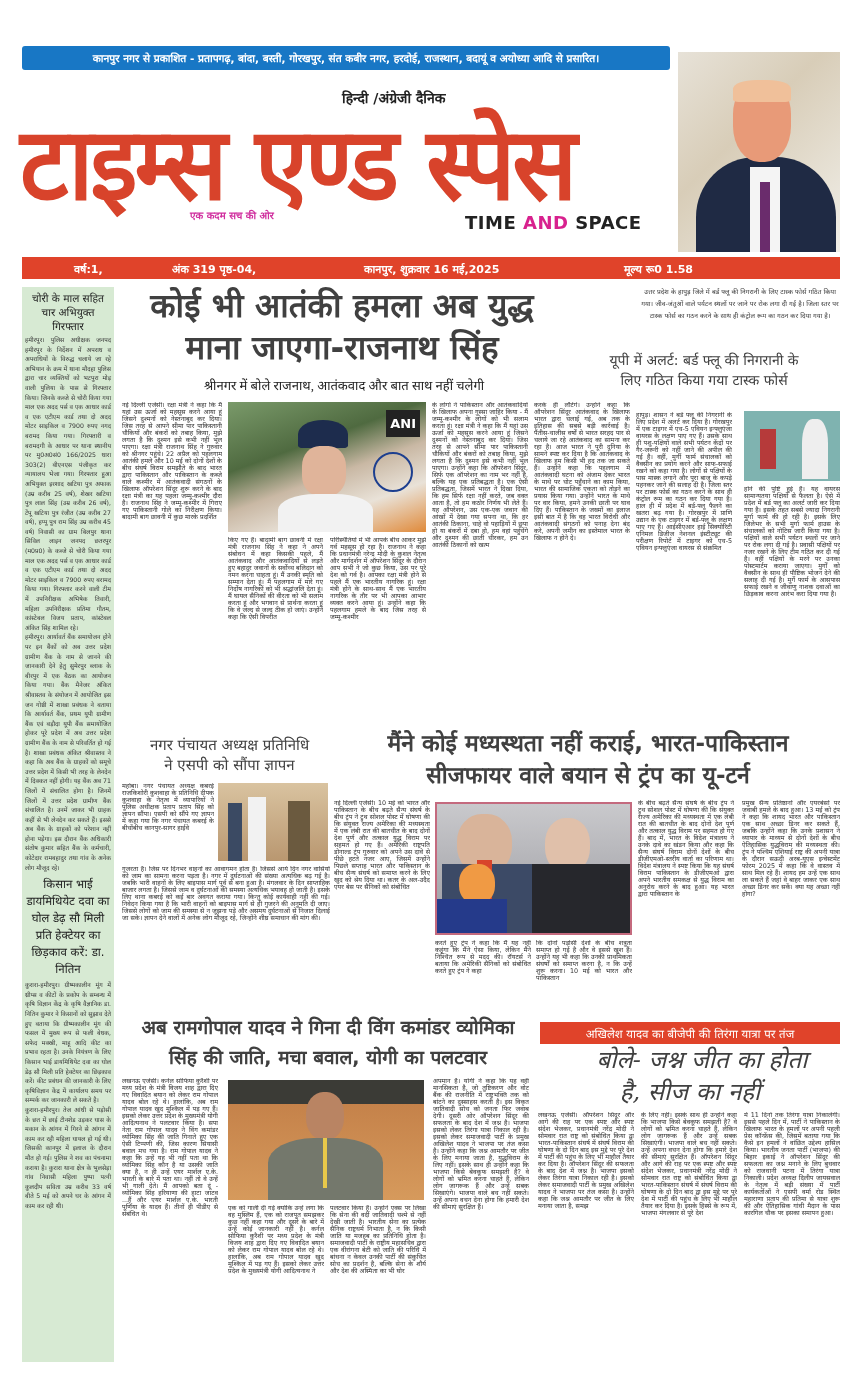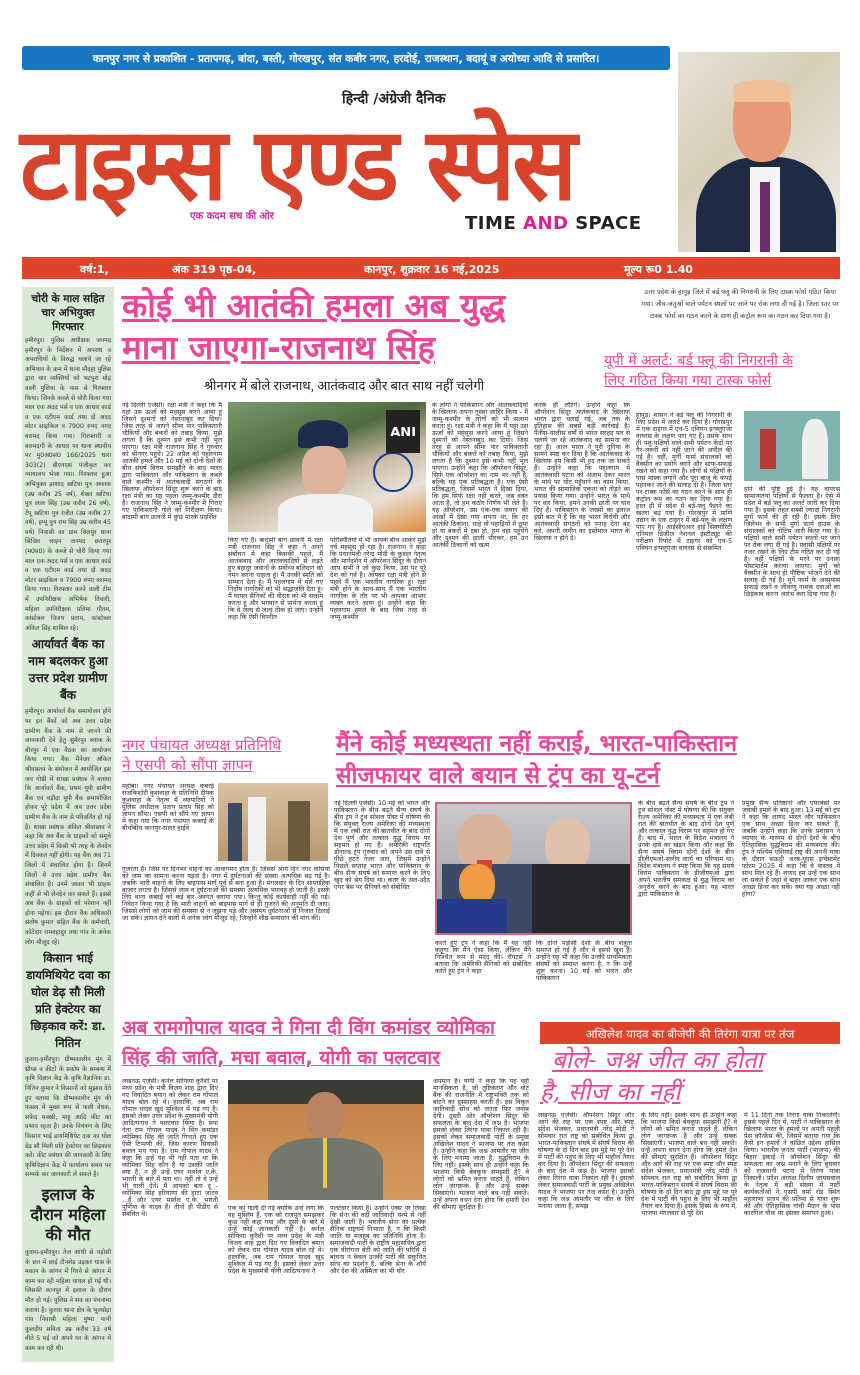--- a/index.html
+++ b/index.html
@@ -16,64 +16,62 @@
   .header-photo .suit { position: absolute; left: 18px; bottom: 0; width: 140px; height: 95px; background: #1f2a44; border-radius: 60px 60px 0 0; }
   .header-photo .shirt { position: absolute; left: 72px; bottom: 0; width: 30px; height: 85px; background: #f4f4f4; }
   .header-photo .tie { position: absolute; left: 82px; bottom: 0; width: 10px; height: 70px; background: #6a2c6c; }
   .header-photo .face { position: absolute; left: 55px; top: 30px; width: 58px; height: 80px; background: #e89a78; border-radius: 40% 40% 45% 45%; }
   .header-photo .hair { position: absolute; left: 55px; top: 28px; width: 58px; height: 22px; background: #f0c09a; border-radius: 40% 40% 10% 10%; }
 
   .infobar { position: absolute; left: 22px; top: 257px; width: 818px; height: 22px; background: #e0432a; color: #fff; font-weight: bold; font-size: 11px; display: flex; align-items: center; }
   .infobar span { position: absolute; }
 
   .sidebar { position: absolute; left: 22px; top: 287px; width: 92px; height: 1075px; background: #d7ead3; padding: 2px 3px; overflow: hidden; }
-  .sb-head { font-size: 10.5px; font-weight: bold; text-align: center; line-height: 14px; color: #222; margin: 2px 0; }
+  .sb-head { font-size: 10.5px; font-weight: normal; text-align: center; line-height: 14px; color: #222; margin: 2px 0; }
   .sb-head.big { font-size: 16px; line-height: 20px; }
   .sb-body { font-size: 6.2px; line-height: 9.6px; text-align: justify; color: #333; }
 
-  .h1 { position: absolute; font-weight: 900; color: #ec4899; text-align: left; line-height: 1.2; white-space: nowrap; text-decoration: underline; }
+  .h1 { position: absolute; font-weight: 900; color: #404040; text-align: center; line-height: 1.2; white-space: nowrap; }
   .subhead { position: absolute; font-size: 13px; color: #222; text-align: center; white-space: nowrap; }
   .col { position: absolute; font-size: 6.4px; line-height: 7px; text-align: justify; color: #333; overflow: hidden; }
 
   .photo { position: absolute; overflow: hidden; }
-  .ani { position: absolute; right: 6px; top: 8px; background: #222; color: #fff; font-weight: bold; font-size: 13px; padding: 14px 4px; }
+  .ani { position: absolute; right: 6px; top: 8px; background: #222; color: #fff; font-weight: bold; font-size: 13px; padding: 6px 4px; }
 
   .red-strip { position: absolute; left: 540px; top: 1022px; width: 300px; height: 22px; background: #e0432a; color: #fff; font-size: 11.5px; display: flex; align-items: center; justify-content: center; }
 </style>
 </head>
 <body>
 
 <div class="banner">कानपुर नगर से प्रकाशित - प्रतापगढ़, बांदा, बस्ती, गोरखपुर, संत कबीर नगर, हरदोई, राजस्थान, बदायूं व अयोध्या आदि से प्रसारित।</div>
 <div class="lang">हिन्दी /अंग्रेजी दैनिक</div>
 <div class="masthead">टाइम्स एण्ड स्पेस</div>
 <div class="tagline">एक कदम सच की ओर</div>
 <div class="eng-title"><span>TIME </span><span class="accent">AND</span><span> SPACE</span></div>
 <div class="header-photo">
   <div class="suit"></div>
   <div class="shirt"></div>
   <div class="tie"></div>
   <div class="face"></div>
   <div class="hair"></div>
 </div>
 
 <div class="infobar">
-  <span style="left:58px">वर्ष:1,</span>
+  <span style="left:52px">वर्ष:1,</span>
   <span style="left:150px">अंक 319 पृष्ठ-04,</span>
   <span style="left:342px">कानपुर, शुक्रवार 16 मई,2025</span>
-  <span style="left:602px">मूल्य रू0 1.40</span>
+  <span style="left:602px">मूल्य रू0 1.58</span>
 </div>
 
 <div class="sidebar">
   <div class="sb-head">चोरी के माल सहित चार अभियुक्त गिरफ्तार</div>
   <div class="sb-body">हमीरपुर। पुलिस अधीक्षक जनपद हमीरपुर के निर्देशन में अपराध व अपराधियों के विरुद्ध चलाये जा रहे अभियान के क्रम में थाना मौदहा पुलिस द्वारा चार व्यक्तियों को भटपुरा मोड़ वाली पुलिया के पास से गिरफ्तार किया। जिनके कब्जे से चोरी किया गया माल एक अदद पर्स व एक आधार कार्ड व एक एटीएम कार्ड तथा दो अदद मोटर साइकिल व 7900 रुपए नगद बरामद किया गया। गिरफ्तारी व बरामदगी के आधार पर थाना स्थानीय पर मु0अ0सं0 166/2025 धारा 303(2) बीएनएस पंजीकृत कर न्यायालय भेजा गया। गिरफ्तार हुआ अभियुक्त इरशाद खटिया पुत्र अफाक (उम्र करीब 25 वर्ष), शेखर खटिया पुत्र लाल सिंह (उम्र करीब 26 वर्ष), टेंपू खटिया पुत्र रंजीत (उम्र करीब 27 वर्ष), हप्पू पुत्र राम सिंह उम्र करीब 45 वर्ष) निवासी का ग्राम बिलपुर थाना सिविल लाइन जनपद छतरपुर (म0प्र0) के कब्जे से चोरी किया गया माल एक अदद पर्स व एक आधार कार्ड व एक एटीएम कार्ड तथा दो अदद मोटर साइकिल व 7900 रुपए बरामद किया गया। गिरफ्तार करने वाली टीम में उपनिरीक्षक अभिषेक तिवारी, महिला उपनिरीक्षक प्रतिमा गौतम, कांस्टेबल विजय प्रताप, कांस्टेबल अंकित सिंह शामिल रहे।</div>
-  <div class="sb-head" style="font-size:12px;line-height:17px;margin-top:4px">आर्यावर्त बैंक का नाम बदलकर हुआ उत्तर प्रदेश ग्रामीण बैंक</div>
   <div class="sb-body">हमीरपुर। आर्यावर्त बैंक समायोजन होने पर इन बैंकों को अब उत्तर प्रदेश ग्रामीण बैंक के नाम से जानने की जानकारी देने हेतु सुमेरपुर ब्लाक के बीरपुर में एक बैठक का आयोजन किया गया। बैंक मैनेजर अंकित श्रीवास्तव के संयोजन में आयोजित इस जन गोष्ठी में शाखा प्रबंधक ने बताया कि आर्यावर्त बैंक, प्रथम यूपी ग्रामीण बैंक एवं बड़ौदा यूपी बैंक समायोजित होकर पूरे प्रदेश में अब उत्तर प्रदेश ग्रामीण बैंक के नाम से परिवर्तित हो गई है। शाखा प्रबंधक अंकित श्रीवास्तव ने कहा कि अब बैंक के ग्राहकों को समूचे उत्तर प्रदेश में किसी भी तरह के लेनदेन में दिक्कत नहीं होगी। यह बैंक अब 71 जिलों में संचालित होगा है। जिनमें जिलों में उत्तर प्रदेश ग्रामीण बैंक संचालित है। उनमें जाकर भी ग्राहक कहीं से भी लेनदेन कर सकते हैं। इससे अब बैंक के ग्राहकों को परेशान नहीं होना पड़ेगा। इस दौरान बैंक अधिकारी संतोष कुमार सहित बैंक के कर्मचारी, कोटेदार रामबहादुर तथा गांव के अनेक लोग मौजूद रहे।</div>
   <div class="sb-head" style="font-size:11.5px;line-height:17px;margin-top:4px">किसान भाई डायमिथियेट दवा का घोल डेढ़ सौ मिली प्रति हेक्टेयर का छिड़काव करें: डा. नितिन</div>
   <div class="sb-body">कुरारा-हमीरपुर। ग्रीष्मकालीन मूंग में थ्रीप्स व कीटों के प्रकोप के सम्बन्ध में कृषि विज्ञान केंद्र के कृषि वैज्ञानिक डा. नितिन कुमार ने किसानों को सुझाव देते हुए बताया कि ग्रीष्मकालीन मूंग की फसल में मुख्य रूप से फली बेधक, सफेद मक्खी, माहू आदि कीट का प्रभाव रहता है। उनके नियंत्रण के लिए किसान भाई डायमिथियेट दवा का घोल डेढ़ सौ मिली प्रति हेक्टेयर का छिड़काव करें। कीट प्रबंधन की जानकारी के लिए कृषिविज्ञान केंद्र में कार्यालय समय पर सम्पर्क कर जानकारी ले सकते है।</div>
-  <div class="sb-head big" style="margin-top:6px">इलाज के दौरान महिला की मौत</div>
   <div class="sb-body">कुरारा-हमीरपुर। तेज आंधी से पड़ोसी के छत में छाई टीनशेड उड़कर घास के मकान के आंगन में गिरने से आंगन में काम कर रही महिला घायल हो गई थी। जिसकी कानपुर में इलाज के दौरान मौत हो गई। पुलिस ने शव का पंचनामा कराया है। कुरारा थाना क्षेत्र के भुलसेड़ा गांव निवासी महिला पुष्पा पत्नी कुलदीप सविता उम्र करीब 33 वर्ष बीते 5 मई को अपने घर के आंगन में काम कर रही थी।</div>
 </div>
 
 <div class="h1" style="left:122px;top:286px;width:440px;font-size:33px">कोई भी आतंकी हमला अब युद्ध</div>
 <div class="h1" style="left:122px;top:328px;width:440px;font-size:33px">माना जाएगा-राजनाथ सिंह</div>
 <div class="subhead" style="left:124px;top:376px;width:440px;font-family:Liberation Serif, serif">श्रीनगर में बोले राजनाथ, आतंकवाद और बात साथ नहीं चलेगी</div>
 
 <div class="col" style="left:122px;top:402px;width:100px;height:268px">नई दिल्ली एजेंसी। रक्षा मंत्री ने कहा कि मैं यहां उस ऊर्जा को महसूस करने आया हूं जिसने दुश्मनों को नेस्तनाबूद कर दिया। जिस तरह से आपने सीमा पार पाकिस्तानी चौकियों और बंकरों को तबाह किया, मुझे लगता है कि दुश्मन इसे कभी नहीं भूल पाएगा। रक्षा मंत्री राजनाथ सिंह ने गुरुवार को श्रीनगर पहुंचे। 22 अप्रैल को पहलगाम आतंकी हमले और 10 मई को दोनों देशों के बीच संघर्ष विराम समझौते के बाद भारत द्वारा पाकिस्तान और पाकिस्तान के कब्जे वाले कश्मीर में आतंकवादी संगठनों के खिलाफ ऑपरेशन सिंदूर शुरू करने के बाद रक्षा मंत्री का यह पहला जम्मू-कश्मीर दौरा है। राजनाथ सिंह ने जम्मू-कश्मीर में गिराए गए पाकिस्तानी गोले का निरीक्षण किया। बादामी बाग छावनी में कुछ मारके प्रदर्शित</div>
 <div class="photo" style="left:228px;top:402px;width:198px;height:130px;background:linear-gradient(160deg,#7a9a6a 0%,#4f6a40 35%,#c9b8a4 55%,#e9e2d8 75%,#e08a3a 100%)">
   <div style="position:absolute;left:70px;top:18px;width:50px;height:28px;background:#1d2c4d;border-radius:50% 50% 10% 10%"></div>

